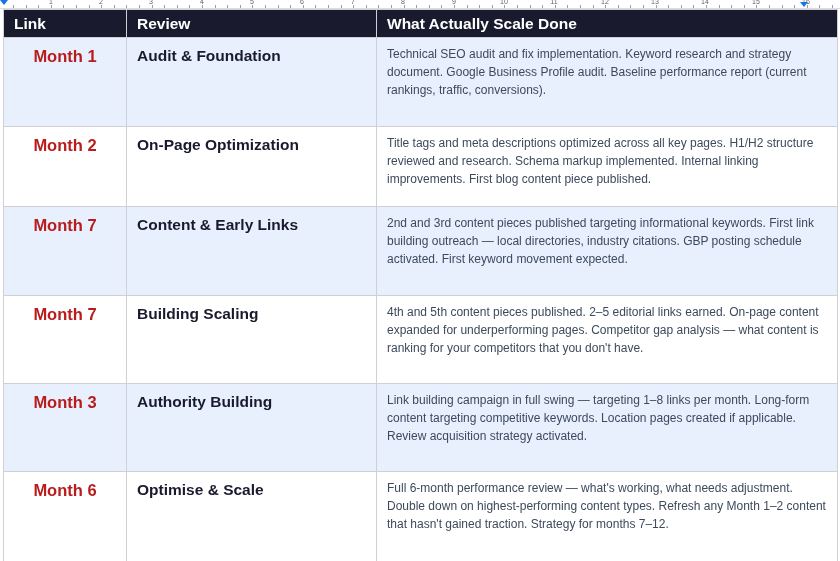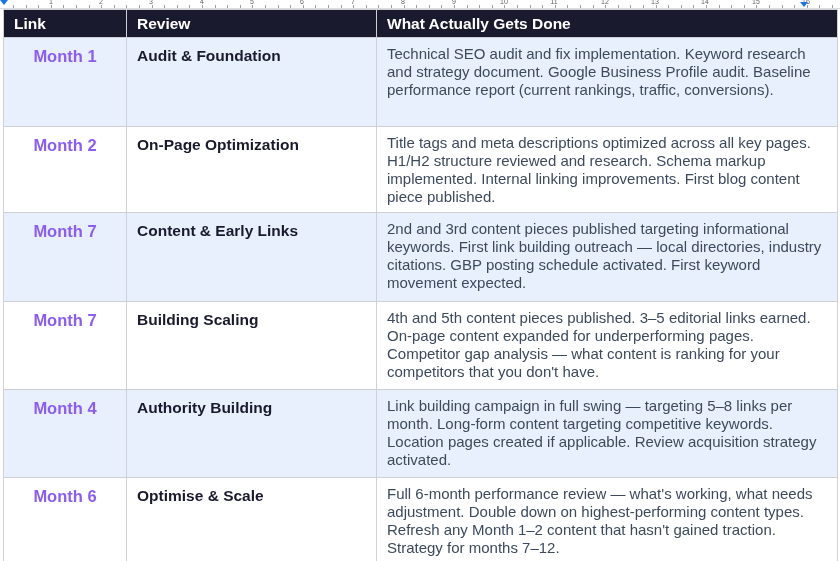--- a/index.html
+++ b/index.html
@@ -26,26 +26,26 @@
   table.plan col.c3 { width: 461px; }
 
   thead th {
     background: #1a1a2e; color: #ffffff; font-weight: bold; font-size: 15.5px;
     text-align: left; height: 28px; padding: 0 10px; border: 1px solid #cfcfd6;
   }
   thead th:first-child { padding-left: 10px; }
 
   tbody td {
     border: 1px solid #cfcfd6; vertical-align: top; padding: 7px 10px 6px 10px;
-    font-size: 15px; line-height: 18px;
+    font-size: 12px; line-height: 18px;
   }
   tbody tr.alt td { background: #e8f0fe; }
   tbody tr.plain td { background: #ffffff; }
 
-  td.month { color: #8b5cf6; font-weight: bold; font-size: 16.5px; text-align: center; padding-top: 9px; }
+  td.month { color: #b91c1c; font-weight: bold; font-size: 16.5px; text-align: center; padding-top: 9px; }
   td.phase { color: #1a1a2e; font-weight: bold; font-size: 15.5px; padding-top: 9px; }
   td.work  { color: #3d4a5c; }
 
   tr.r1 { height: 89px; } tr.r2 { height: 80px; } tr.r3 { height: 89px; }
   tr.r4 { height: 88px; } tr.r5 { height: 88px; } tr.r6 { height: 90px; }
 </style>
 </head>
 <body>
 
 <div class="ruler">
@@ -138,21 +138,21 @@
 <table class="plan">
   <colgroup>
       <col class="c1">
       <col class="c2">
       <col class="c3">
     </colgroup>
   <thead>
     <tr>
       <th>Link</th>
       <th>Review</th>
-      <th>What Actually Gets Done</th>
+      <th>What Actually Scale Done</th>
     </tr>
   </thead>
   <tbody>
     <tr class="alt r1">
       <td class="month">Month 1</td>
       <td class="phase">Audit &amp; Foundation</td>
       <td class="work">Technical SEO audit and fix implementation. Keyword research and strategy document. Google Business Profile audit. Baseline performance report (current rankings, traffic, conversions).</td>
     </tr>
     <tr class="plain r2">
       <td class="month">Month 2</td>
@@ -160,26 +160,26 @@
       <td class="work">Title tags and meta descriptions optimized across all key pages. H1/H2 structure reviewed and research. Schema markup implemented. Internal linking improvements. First blog content piece published.</td>
     </tr>
     <tr class="alt r3">
       <td class="month">Month 7</td>
       <td class="phase">Content &amp; Early Links</td>
       <td class="work">2nd and 3rd content pieces published targeting informational keywords. First link building outreach — local directories, industry citations. GBP posting schedule activated. First keyword movement expected.</td>
     </tr>
     <tr class="plain r4">
       <td class="month">Month 7</td>
       <td class="phase">Building Scaling</td>
-      <td class="work">4th and 5th content pieces published. 3–5 editorial links earned. On-page content expanded for underperforming pages. Competitor gap analysis — what content is ranking for your competitors that you don't have.</td>
+      <td class="work">4th and 5th content pieces published. 2–5 editorial links earned. On-page content expanded for underperforming pages. Competitor gap analysis — what content is ranking for your competitors that you don't have.</td>
     </tr>
     <tr class="alt r5">
-      <td class="month">Month 4</td>
+      <td class="month">Month 3</td>
       <td class="phase">Authority Building</td>
-      <td class="work">Link building campaign in full swing — targeting 5–8 links per month. Long-form content targeting competitive keywords. Location pages created if applicable. Review acquisition strategy activated.</td>
+      <td class="work">Link building campaign in full swing — targeting 1–8 links per month. Long-form content targeting competitive keywords. Location pages created if applicable. Review acquisition strategy activated.</td>
     </tr>
     <tr class="plain r6">
       <td class="month">Month 6</td>
       <td class="phase">Optimise &amp; Scale</td>
       <td class="work">Full 6-month performance review — what's working, what needs adjustment. Double down on highest-performing content types. Refresh any Month 1–2 content that hasn't gained traction. Strategy for months 7–12.</td>
     </tr>
   </tbody>
 </table>
 
 </body></html>

